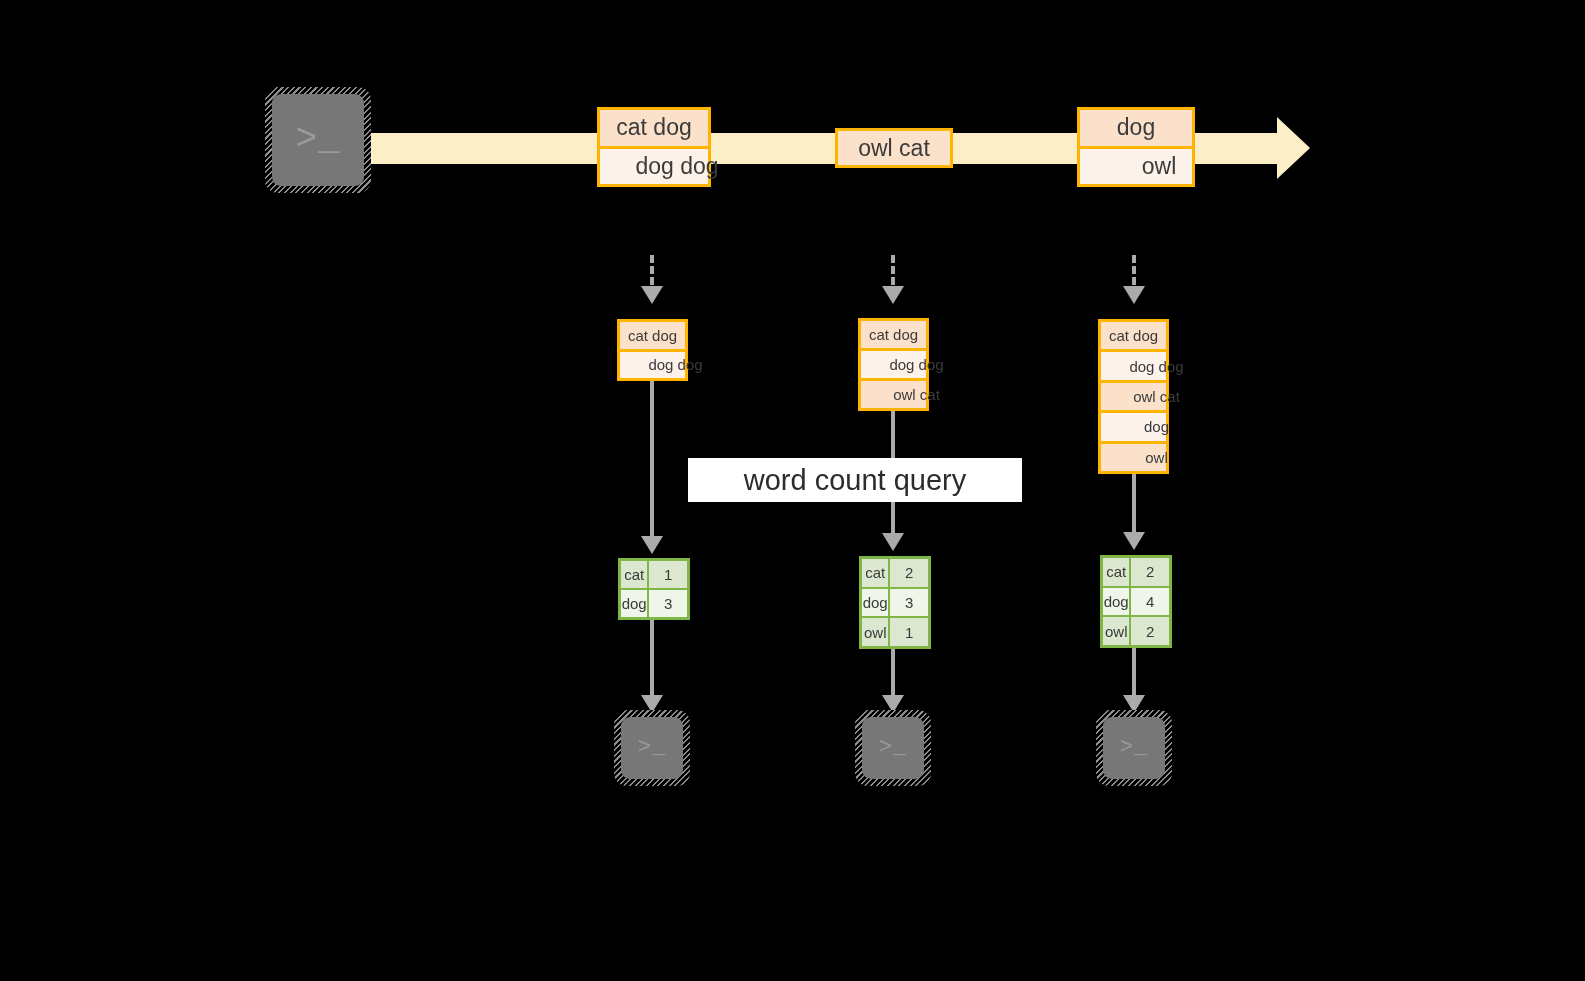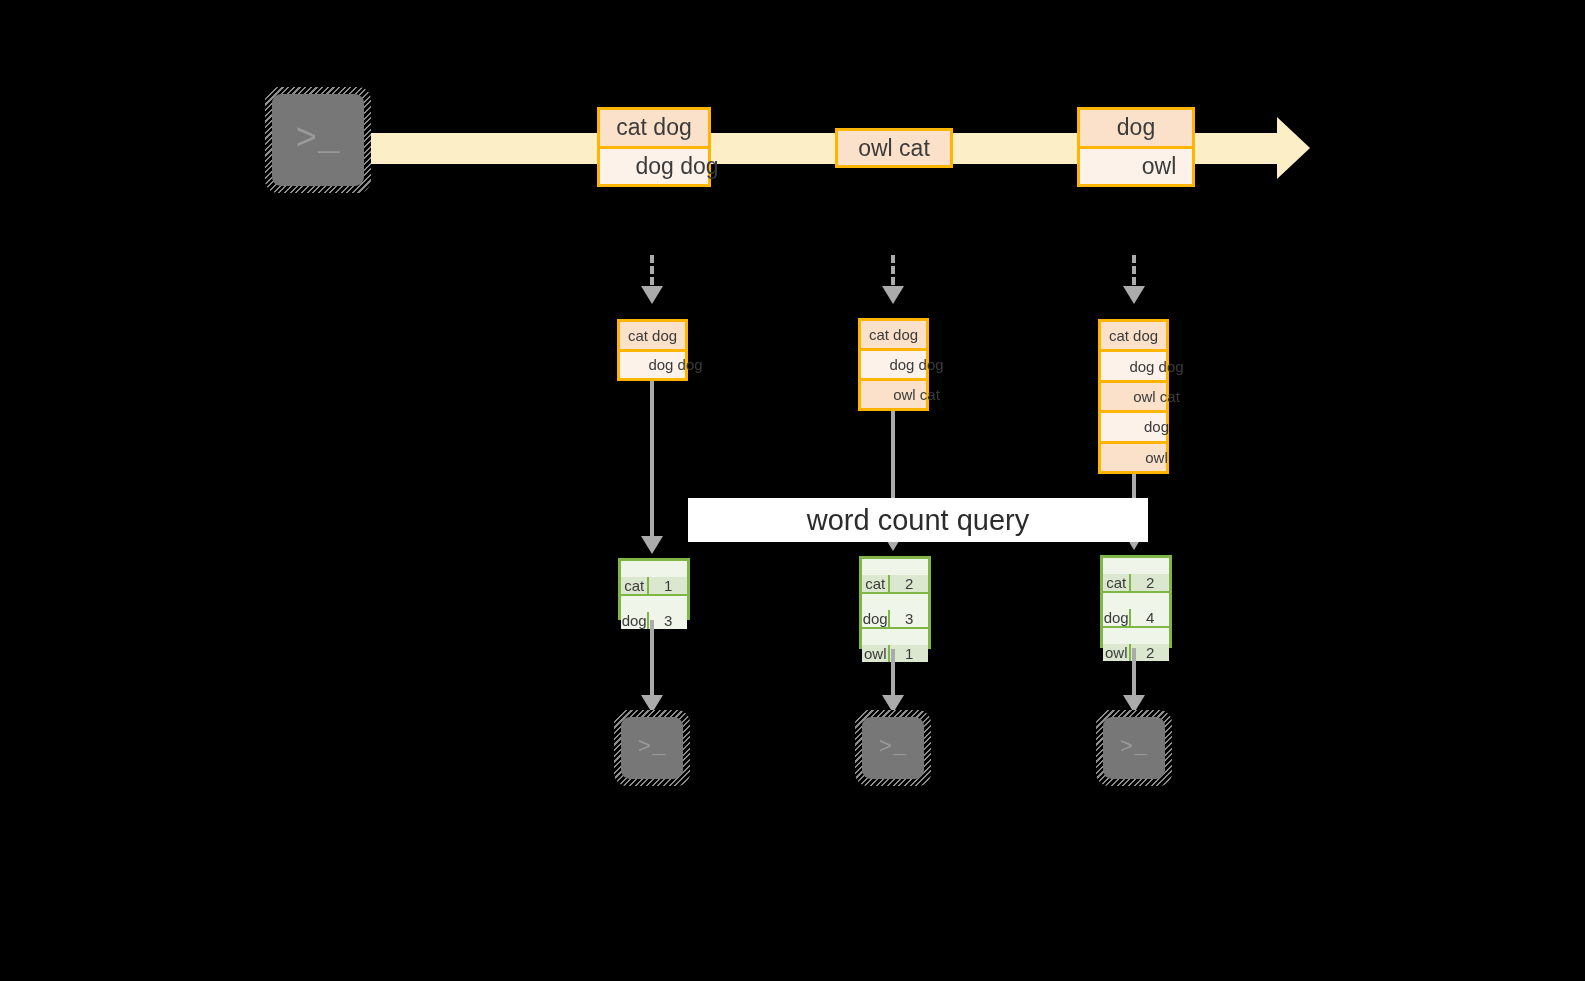--- a/index.html
+++ b/index.html
@@ -93,21 +93,21 @@
     display: flex; flex-direction: column;
     background: #EFF5E9;
   }
   .gbox .grow {
     flex: 1 1 auto;
     display: flex;
   }
   .gbox .grow + .grow { border-top: 2px solid #7FB646; }
   .gbox .gcell {
     display: flex; align-items: center; justify-content: center;
-    font-size: 15px; color: #3b3b3b; margin-top: 16px;
+    font-size: 15px; color: #3b3b3b;
   }
   .gbox .gcell.word { width: 45px; }
   .gbox .gcell.num  { width: 100%; border-left: 2px solid #7FB646; }
   .gbox .grow.dark  .gcell { background: #DCE7D0; }
   .gbox .grow.light .gcell { background: #EFF5E9; }
 
   
   .arrow-shaft {
     position: absolute;
     width: 4px;
@@ -123,23 +123,23 @@
     width: 0; height: 0;
     border-left: 11px solid transparent;
     border-right: 11px solid transparent;
     border-top: 18px solid #ABABAB;
   }
 
   
   .query-band {
     position: absolute;
     left: 688px; top: 458px;
-    width: 460px; height: 44px;
+    width: 334px; height: 44px;
     background: #FFFFFF;
-    display: flex; align-items: center; justify-content: center; margin-top: 40px;
+    display: flex; align-items: center; justify-content: center;
   }
   .query-band .label {
     font-size: 29px;
     color: #2c2c2c;
     white-space: nowrap;
   }
 </style>
 </head>
 <body>
 

